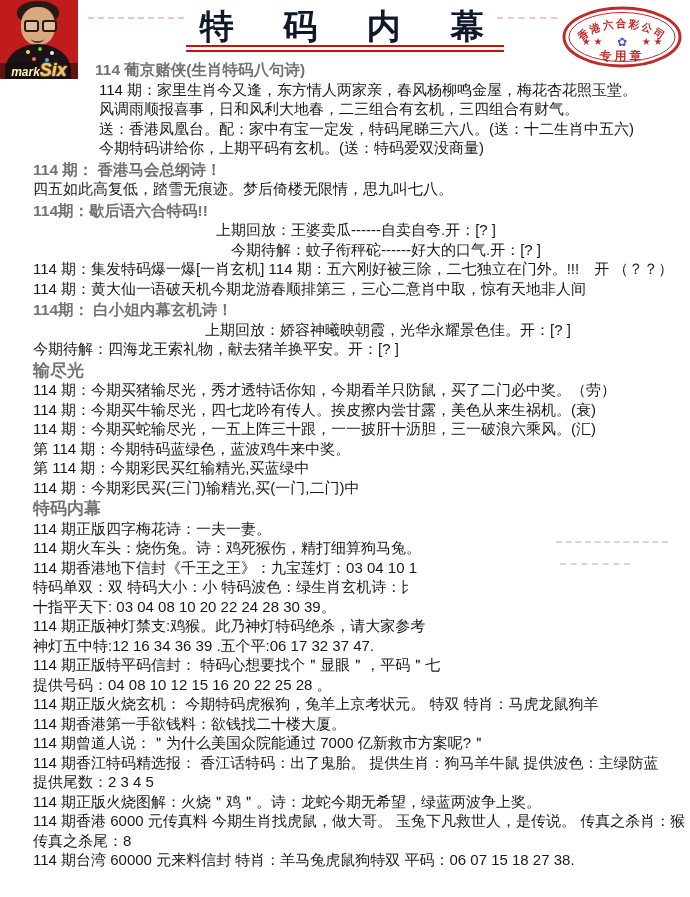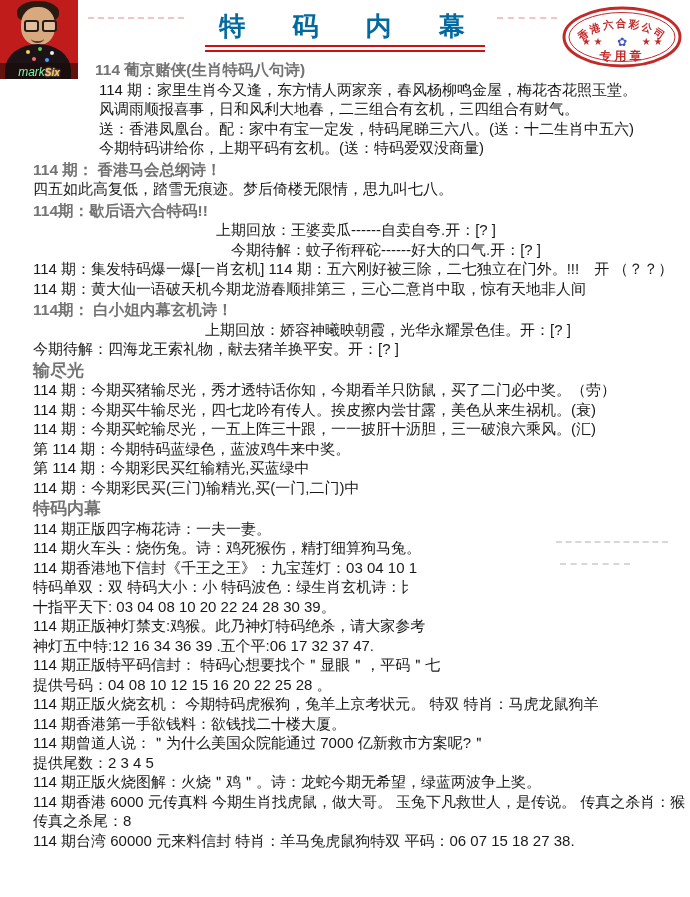--- a/index.html
+++ b/index.html
@@ -10,25 +10,25 @@
   .logo{position:absolute;left:0;top:0;width:78px;height:79px;background:#c01c1c;overflow:hidden;}
   .logo .hair{position:absolute;left:17px;top:1px;width:42px;height:22px;background:#2a1a12;border-radius:50% 50% 40% 40%;}
   .logo .face{position:absolute;left:21px;top:7px;width:34px;height:38px;background:#d8a87e;border-radius:46%;}
   .logo .lenses{position:absolute;left:24px;top:20px;display:flex;gap:3px;}
   .logo .lens{width:11px;height:8px;border:2px solid #241d18;border-radius:3px;background:rgba(255,255,255,.25);}
   .logo .smile{position:absolute;left:31px;top:35px;width:13px;height:6px;border-bottom:2px solid #5a3b28;border-radius:50%;}
   .logo .suit{position:absolute;left:5px;top:44px;width:66px;height:38px;background:#1b1316;border-radius:55% 55% 0 0/75% 75% 0 0;}
   .logo .dot{position:absolute;width:4px;height:4px;border-radius:50%;}
   .logo .brand{position:absolute;left:0;right:0;bottom:0;height:16px;line-height:15px;text-align:center;
                background:rgba(25,10,8,.55);font-style:italic;white-space:nowrap;}
-  .logo .brand .mk{color:#86efac;font-weight:normal;font-size:12px;}
-  .logo .brand .sx{color:#ffc04d;font-weight:bold;font-size:10px;text-shadow:0 0 2px #fff;}
+  .logo .brand .mk{color:#fef9c3;font-weight:bold;font-size:12px;}
+  .logo .brand .sx{color:#ffc04d;font-weight:bold;font-size:18px;text-shadow:0 0 2px #fff;}
 
   .title-wrap{position:absolute;top:8px;left:0;width:100%;text-align:center;}
-  .page-title{display:inline-block;color:#0369a1;font-size:26px;font-weight:bold;letter-spacing:20px;
+  .page-title{display:inline-block;color:#0f172a;font-size:34px;font-weight:bold;letter-spacing:20px;
               line-height:36px;padding:0 0 1px 14px;border-bottom:7px double #cc1111;white-space:nowrap;}
 
   .wm{position:absolute;border-top:2px dashed rgba(225,150,150,.55);height:0;}
   .wm.gray{border-top-color:rgba(175,175,175,.5);}
 
   .stamp{position:absolute;left:560px;top:5px;width:124px;height:63px;}
 
   
   .content{position:absolute;left:33px;top:60px;width:652px;}
   .line{font-size:15px;line-height:19.5px;height:19.5px;color:#191919;white-space:nowrap;}
@@ -125,20 +125,21 @@
     <div class="line">114 期香港地下信封《千王之王》：九宝莲灯：03 04 10 1</div>
     <div class="line clip">特码单双：双 特码大小：小 特码波色：绿生肖玄机诗：比翼</div>
     <div class="line">十指平天下: 03 04 08 10 20 22 24 28 30 39。</div>
     <div class="line">114 期正版神灯禁支:鸡猴。此乃神灯特码绝杀，请大家参考</div>
     <div class="line">神灯五中特:12 16 34 36 39 .五个平:06 17 32 37 47.</div>
     <div class="line">114 期正版特平码信封： 特码心想要找个＂显眼＂，平码＂七</div>
     <div class="line">提供号码：04 08 10 12 15 16 20 22 25 28 。</div>
     <div class="line">114 期正版火烧玄机： 今期特码虎猴狗，兔羊上京考状元。 特双 特肖：马虎龙鼠狗羊</div>
     <div class="line">114 期香港第一手欲钱料：欲钱找二十楼大厦。</div>
     <div class="line">114 期曾道人说：＂为什么美国众院能通过 7000 亿新救市方案呢?＂</div>
+    <div class="line">114 期香江特码精选报： 香江话特码：出了鬼胎。 提供生肖：狗马羊牛鼠 提供波色：主绿防蓝</div>
     <div class="line">提供尾数：2 3 4 5</div>
     <div class="line">114 期正版火烧图解：火烧＂鸡＂。诗：龙蛇今期无希望，绿蓝两波争上奖。</div>
     <div class="line">114 期香港 6000 元传真料 今期生肖找虎鼠，做大哥。 玉兔下凡救世人，是传说。 传真之杀肖：猴</div>
     <div class="line">传真之杀尾：8</div>
     <div class="line">114 期台湾 60000 元来料信封 特肖：羊马兔虎鼠狗特双 平码：06 07 15 18 27 38.</div>
 
   </div>
 </div>
 
 </body></html>

